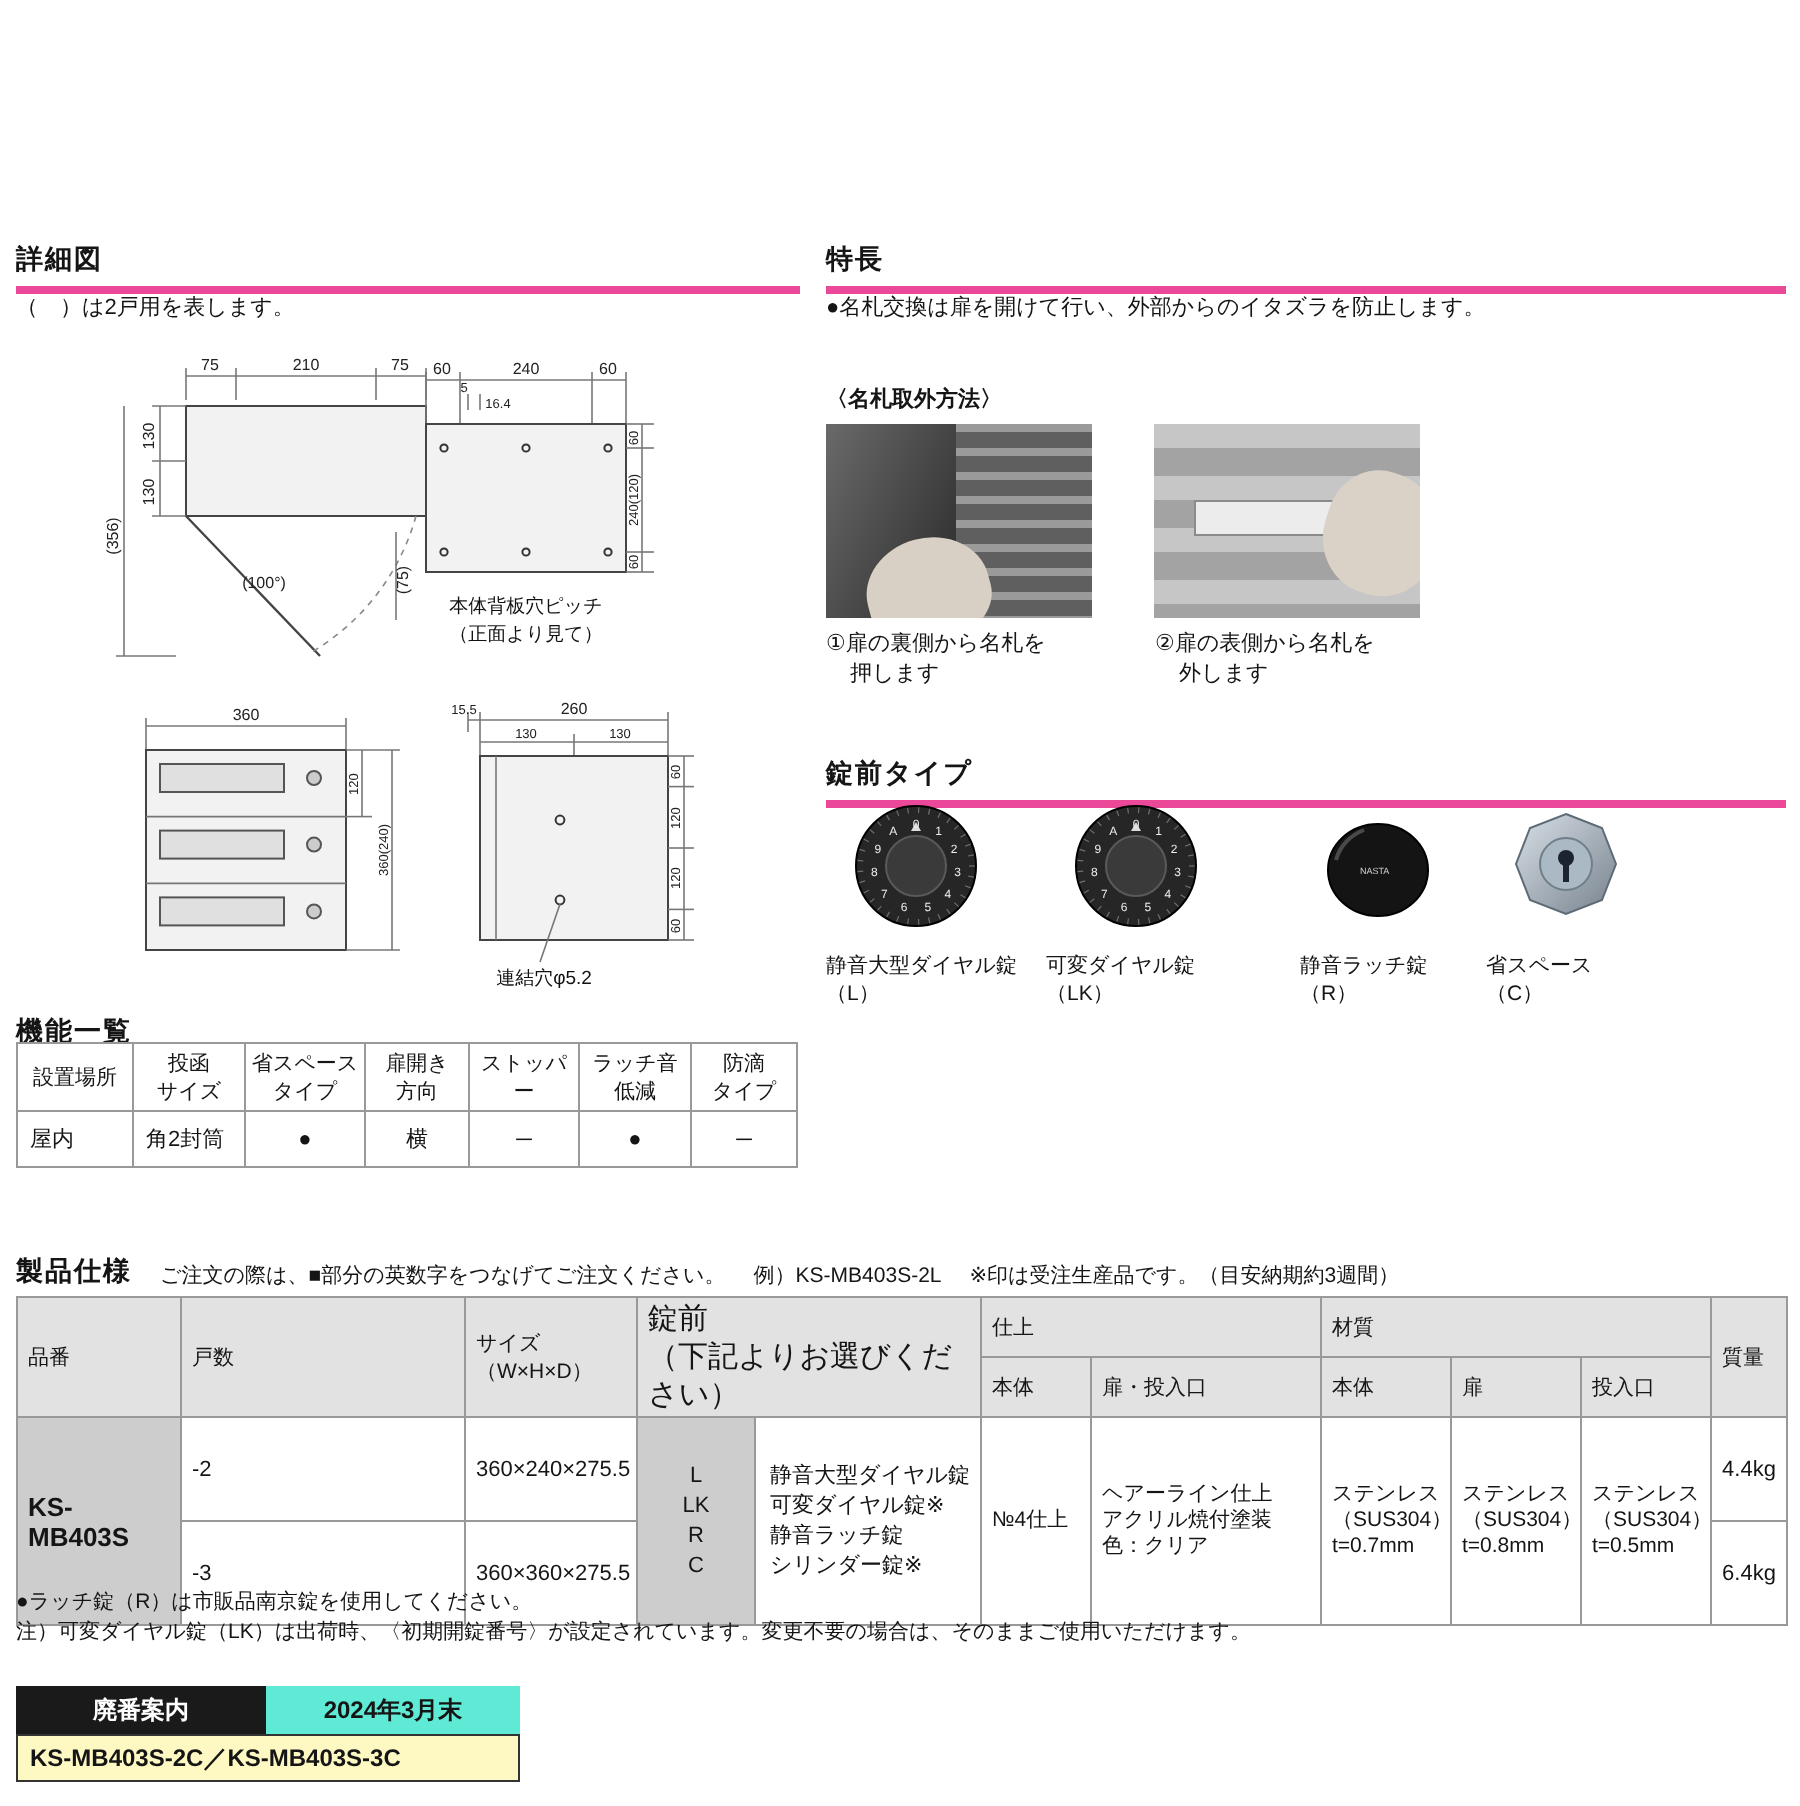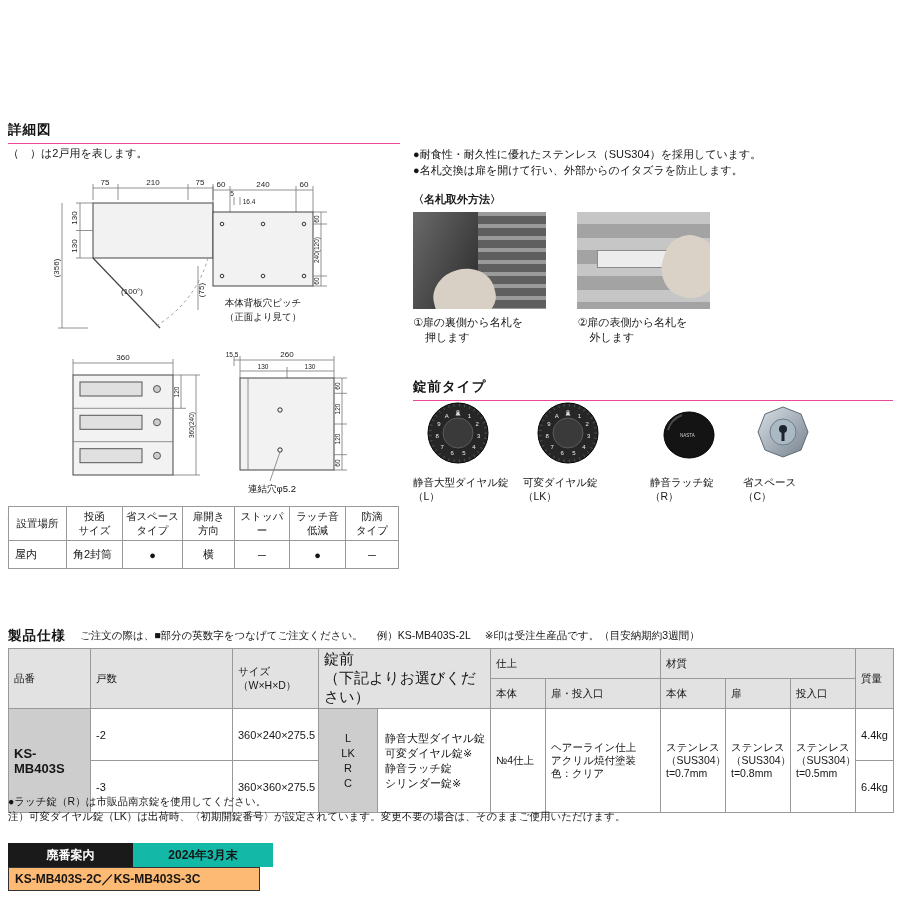--- a/index.html
+++ b/index.html
@@ -1,19 +1,19 @@
 <!DOCTYPE html>
 <html><head>
 <meta charset="utf-8">
 <style>
   *{margin:0;padding:0;box-sizing:border-box}
   html,body{width:900px;height:903px;background:#fff;color:#151515;
     font-family:"Liberation Sans","DejaVu Sans",sans-serif;}
   .abs{position:absolute}
-  .sec-h{font-size:13.5px;font-weight:bold;letter-spacing:1px;padding-bottom:4px;border-bottom:1px solid #ec4899}
+  .sec-h{font-size:13.5px;font-weight:bold;letter-spacing:1px;padding-bottom:4px;border-bottom:4px solid #ec4899}
   .sec-h.noline{border-bottom:none}
   .small{font-size:11px}
   svg text{font-family:"Liberation Sans","DejaVu Sans",sans-serif}
   .dim{font-size:8px;fill:#222;text-anchor:middle}
   .dim-s{font-size:6.5px;fill:#222;text-anchor:middle}
   .dcap{font-size:9.5px;fill:#111;text-anchor:middle}
   .dial-char{font-size:6px;fill:#eee;text-anchor:middle}
   .dline{stroke:#777;stroke-width:0.8;fill:none}
   .oline{stroke:#444;stroke-width:1;fill:#f2f2f2}
 
@@ -35,21 +35,21 @@
   .lock-label{font-size:10.5px;line-height:14px;margin-top:7px}
 
   
   .func-table{border-collapse:collapse;table-layout:fixed;width:390px}
   .func-table th,.func-table td{border:1px solid #999;text-align:center;white-space:pre-line;font-weight:normal;padding:2px}
   .func-table th{height:34px;background:#fff;font-size:10.5px}
   .func-table td{height:28px;font-size:11px}
   .func-table .tl{text-align:left;padding-left:6px}
 
   
-  #sec-specs{display:flex;align-items:center;gap:14px}
+  #sec-specs{display:flex;align-items:flex-end;gap:14px}
   #sec-specs .t{font-size:13.5px;font-weight:bold;letter-spacing:1px}
   #sec-specs .n{font-size:10.5px}
 
   
   .spec-table{border-collapse:collapse;table-layout:fixed;width:885px;font-size:11px}
   .spec-table th,.spec-table td{border:1px solid #999;vertical-align:middle;padding:1px 5px}
   .spec-table thead th{background:#e2e2e2;font-weight:normal;text-align:left;font-size:10.5px;height:17px}
   .spec-table tbody tr{height:51px}
   .spec-table .shaded{background:#cdcdcd}
   .spec-table .hinban{font-weight:bold;font-size:13px}
@@ -59,22 +59,22 @@
   .lock-codes{width:59px;background:#cdcdcd;border-right:1px solid #999;display:flex;flex-direction:column;justify-content:center;text-align:center}
   .lock-names{flex:1;display:flex;flex-direction:column;justify-content:center;padding-left:7px}
   .lock-grid div div{line-height:15px;font-size:11px}
   .lock-h1{font-size:15px}
   .lock-h2{font-size:15px}
 
   
   #notes div{font-size:10.5px;line-height:15px}
   .disc-row{display:flex}
   .disc-label{width:125px;height:24px;background:#1a1a1a;color:#fff;text-align:center;line-height:24px;font-size:12px;font-weight:bold}
-  .disc-date{width:140px;height:24px;background:#14b8a6;text-align:center;line-height:24px;font-size:12px;font-weight:bold}
-  .disc-models{width:252px;height:24px;border:1px solid #333;line-height:22px;font-size:12px;font-weight:bold;background:#fdba74;padding-left:6px}
+  .disc-date{width:127px;height:24px;background:#5eead4;text-align:center;line-height:24px;font-size:12px;font-weight:bold}
+  .disc-models{width:252px;height:24px;border:1px solid #333;line-height:22px;font-size:12px;font-weight:bold;background:#fef9c3;padding-left:6px}
 </style>
 </head>
 <body>
 
 <div class="abs" style="left:0;top:0;width:900px;height:903px">
 
   <h2 class="sec-h abs" style="left:8px;top:121px;width:392px">詳細図</h2>
   <div class="abs small" style="left:8px;top:146px">（　）は2戸用を表します。</div>
 
   <div class="abs" style="left:8px;top:160px;width:392px;height:347px">
@@ -191,22 +191,22 @@
       <text class="dim-s" x="43" y="19">130</text>
       <text class="dim-s" x="90" y="19">130</text>
       <text class="dim-s" x="120" y="36" transform="rotate(-90 120 36)">60</text>
       <text class="dim-s" x="120" y="59" transform="rotate(-90 120 59)">120</text>
       <text class="dim-s" x="120" y="89" transform="rotate(-90 120 89)">120</text>
       <text class="dim-s" x="120" y="113" transform="rotate(-90 120 113)">60</text>
       <text class="dcap" x="52" y="142">連結穴φ5.2</text>
     </svg>
   </div>
 
+  <h2 class="sec-h abs" style="left:413px;top:121px;width:480px">特長</h2>
   <div class="abs" style="left:413px;top:146px;width:480px" id="feature-list">
-    <div>●耐食性・耐久性に優れたステンレス（SUS304）を採用しています。</div>
     <div>●名札交換は扉を開けて行い、外部からのイタズラを防止します。</div>
   </div>
   <div class="abs small" style="left:413px;top:192px;font-weight:bold">〈名札取外方法〉</div>
 
   <div class="abs" id="photos" style="left:413px;top:212px">
     <figure>
       <div class="ph ph1">
         <div class="slats"></div>
         <div class="hand"></div>
       </div>
@@ -368,21 +368,21 @@
         <rect x="28.5" y="29" width="3" height="10" fill="#1c2430"></rect>
       </svg>
       <div class="lock-label">
         <span>省スペース</span><br>
         <span>（C）</span>
       </div>
     </div>
   </div>
 
   <h2 class="sec-h noline abs" style="left:8px;top:507px;width:392px">機能一覧</h2>
-  <table class="func-table abs" style="left:8px;top:506px">
+  <table class="func-table abs" style="left:8px;top:521px">
     <colgroup>
         <col style="width:58px">
         <col style="width:56px">
         <col style="width:60px">
         <col style="width:52px">
         <col style="width:55px">
         <col style="width:56px">
         <col style="width:53px">
       </colgroup>
     <thead>

